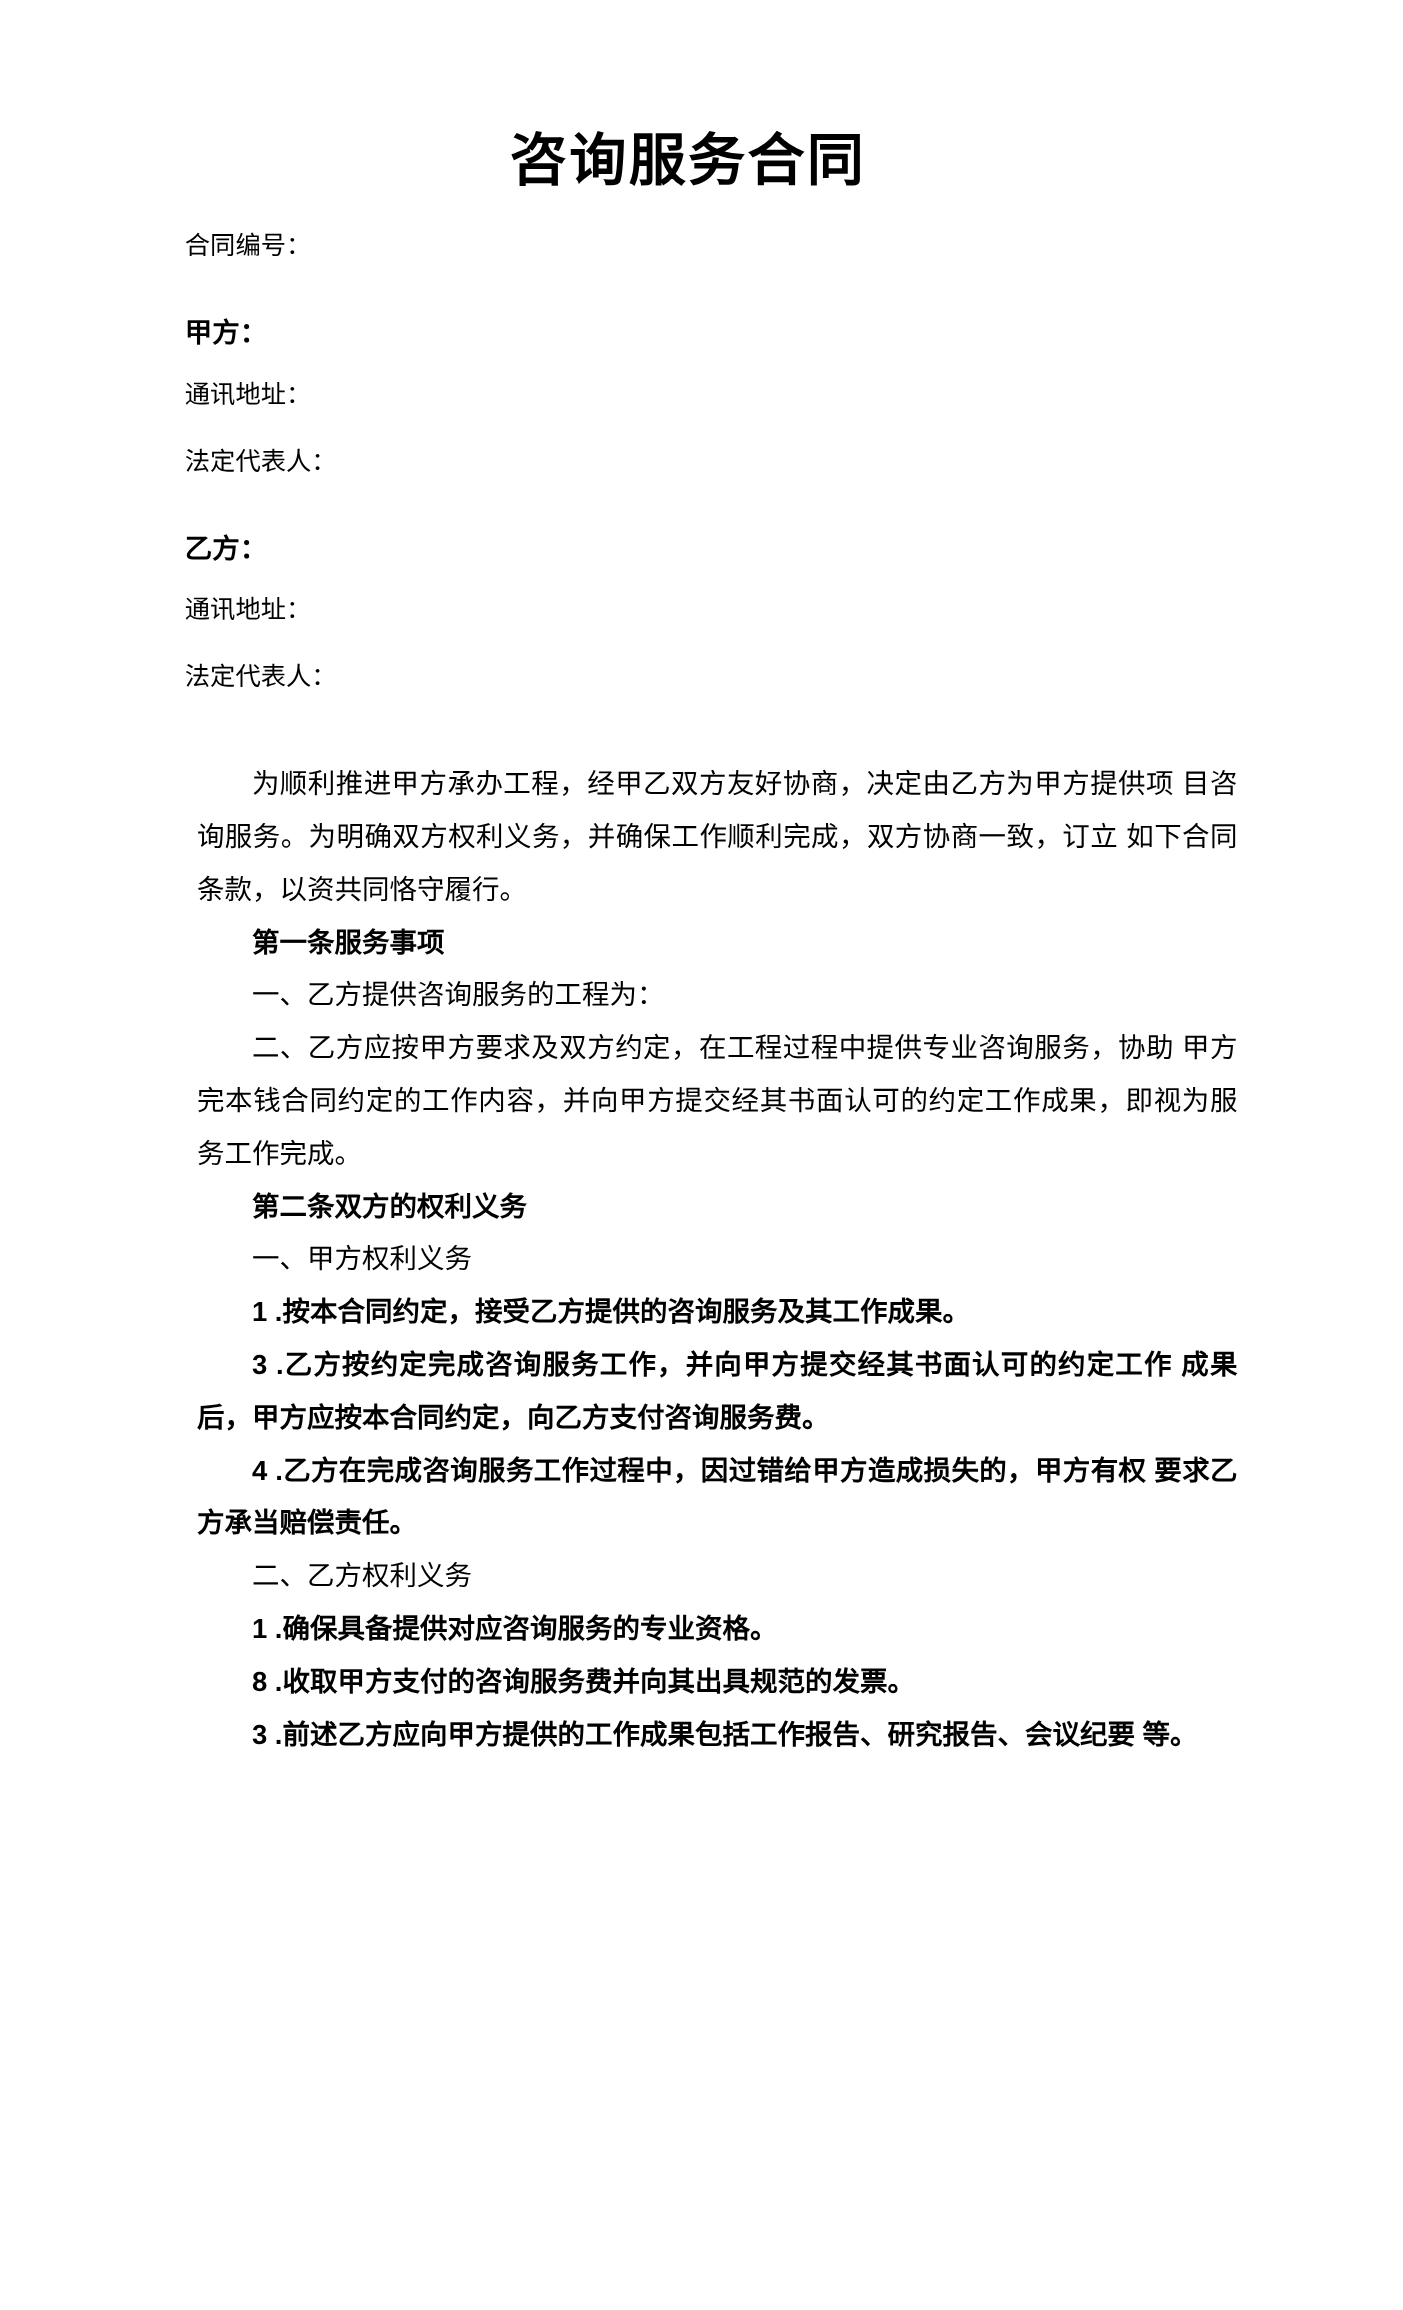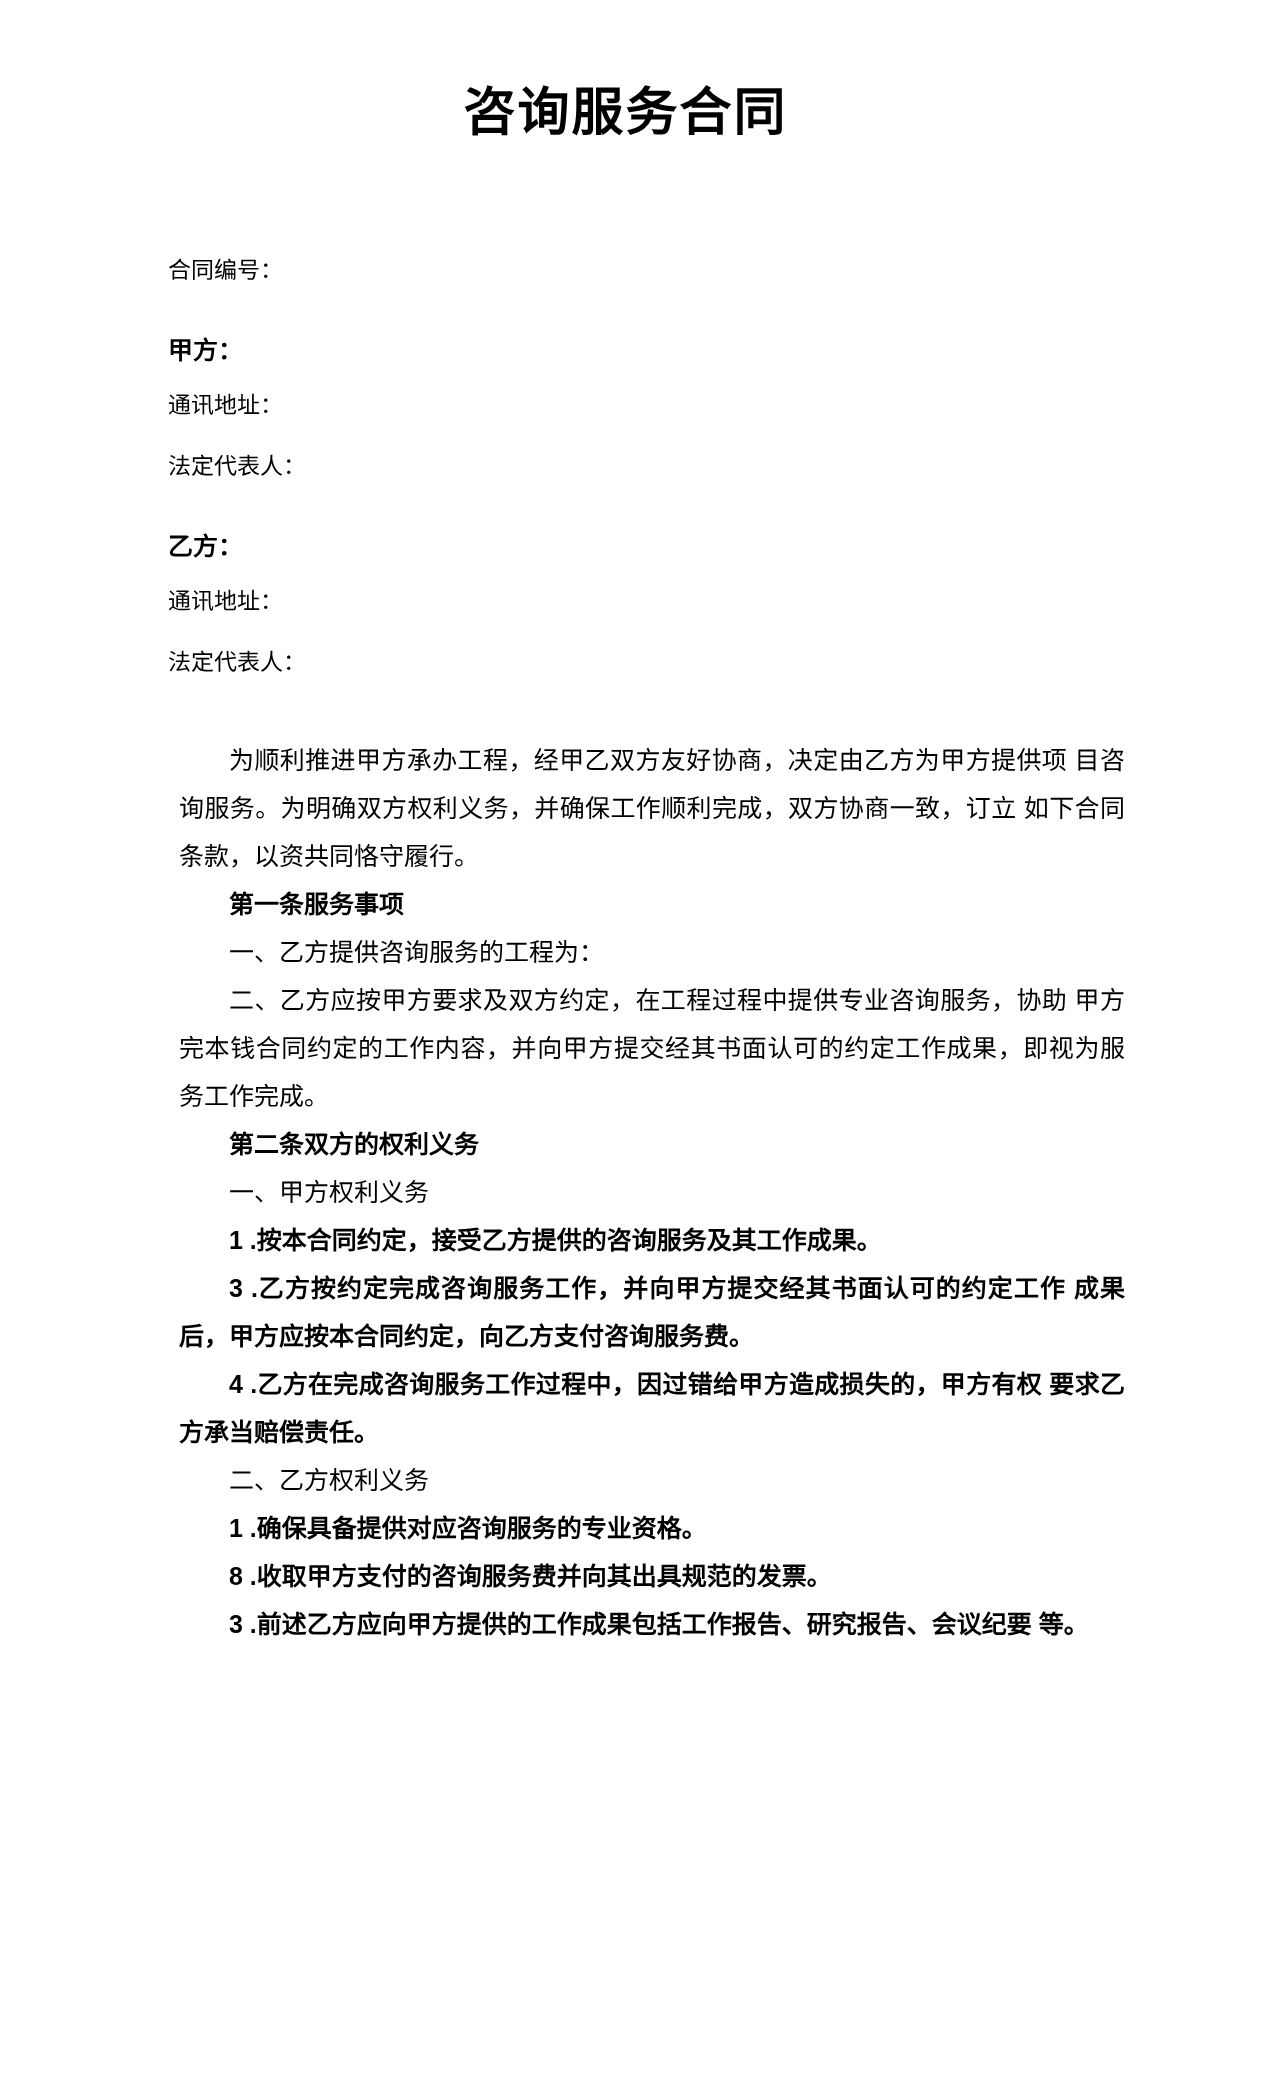--- a/index.html
+++ b/index.html
@@ -29,27 +29,27 @@
   }
 
   
   .doc-title {
     text-align: center;
     font-size: 52px;
     font-weight: 700;
     letter-spacing: 2px;
     line-height: 1.2;
     margin: 0;
-    padding-top: 81px;
+    padding-top: 116px;
     padding-right: 24px;
   }
 
   
   .fields {
-    margin-top: 116px;
+    margin-top: 34px;
     padding-left: 18px;
   }
   .field-line {
     font-size: 23px;
     line-height: 1.0;
     margin: 0 0 0 0;
     white-space: pre;
   }
   .field-gap-lg { height: 56px; }
   .field-gap-md { height: 38px; }

